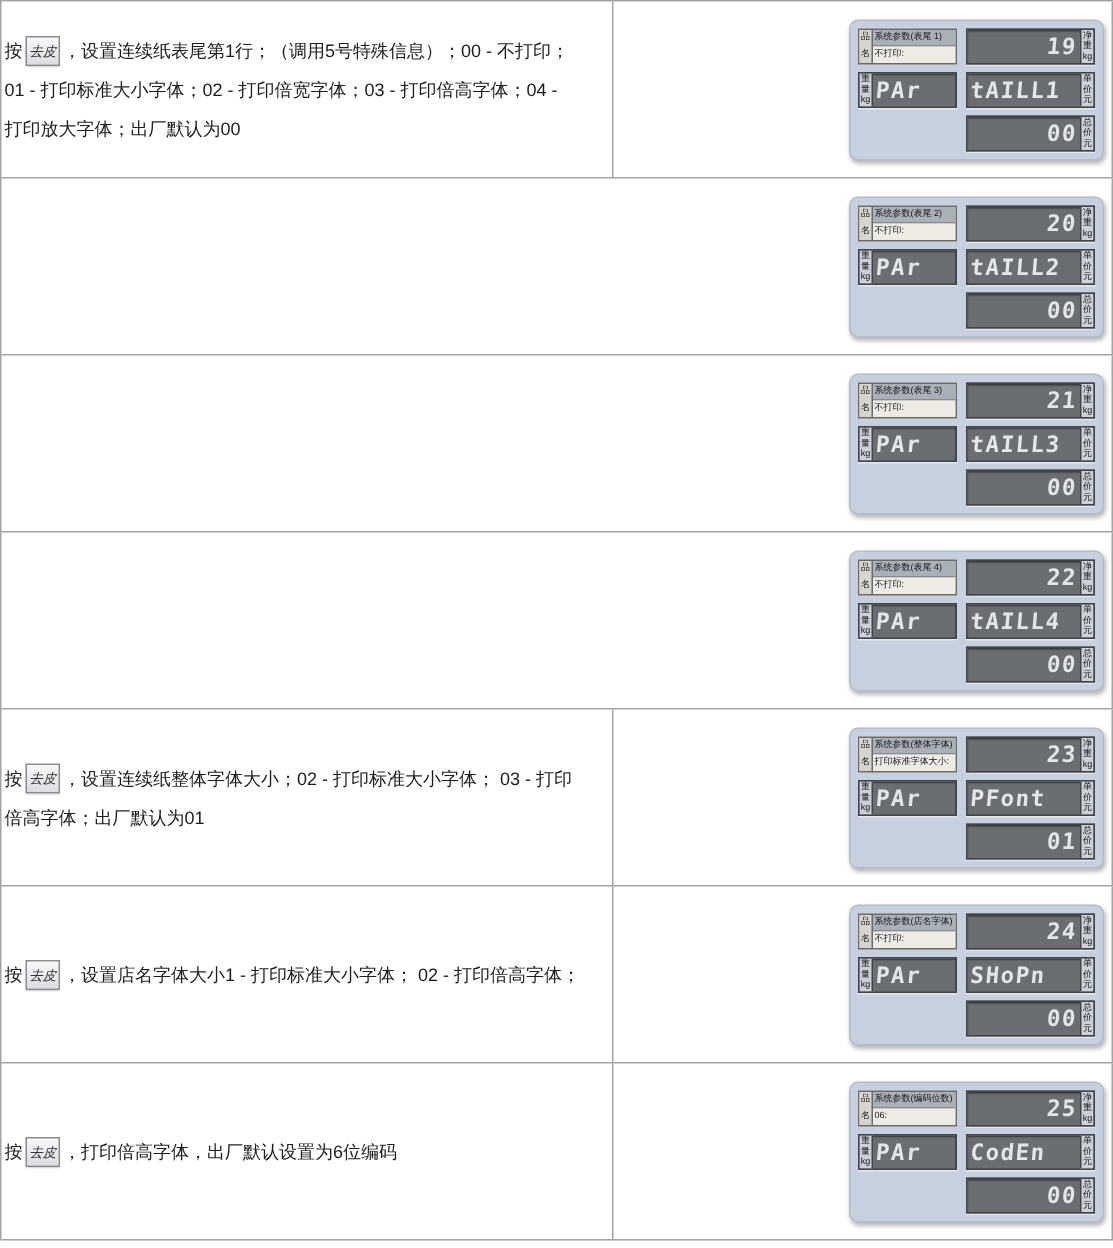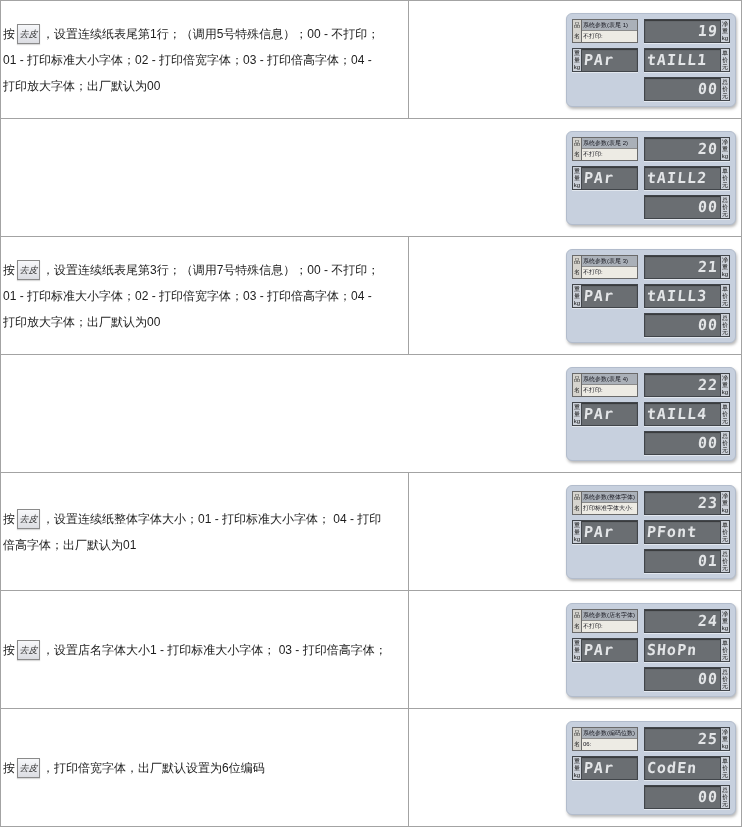--- a/index.html
+++ b/index.html
@@ -207,93 +207,90 @@
           <div class="lcd">
             <div class="lcd-main right">00</div>
             <div class="lcd-strip right">总价元</div>
           </div>
         </div>
       </div>
     </div>
   </div>
 
   <div class="row">
+    <div class="cell-panel">
+      <div class="panel">
+        <div class="panel-left">
+          <div class="label-box">
+            <div class="label-strip">品名</div>
+            <div class="label-fields">
+              <div class="label-title">系统参数(表尾 3)</div>
+              <div class="label-sub">不打印:</div>
+            </div>
+          </div>
+          <div class="lcd weight-lcd">
+            <div class="lcd-strip left">重量kg</div>
+            <div class="lcd-main">PAr</div>
+          </div>
+        </div>
+        <div class="panel-right">
+          <div class="lcd">
+            <div class="lcd-main right">21</div>
+            <div class="lcd-strip right">净重kg</div>
+          </div>
+          <div class="lcd">
+            <div class="lcd-main">tAILL3</div>
+            <div class="lcd-strip right">单价元</div>
+          </div>
+          <div class="lcd">
+            <div class="lcd-main right">00</div>
+            <div class="lcd-strip right">总价元</div>
+          </div>
+        </div>
+      </div>
+    </div>
+  </div>
+
+  <div class="row">
+    <div class="cell-panel">
+      <div class="panel">
+        <div class="panel-left">
+          <div class="label-box">
+            <div class="label-strip">品名</div>
+            <div class="label-fields">
+              <div class="label-title">系统参数(表尾 4)</div>
+              <div class="label-sub">不打印:</div>
+            </div>
+          </div>
+          <div class="lcd weight-lcd">
+            <div class="lcd-strip left">重量kg</div>
+            <div class="lcd-main">PAr</div>
+          </div>
+        </div>
+        <div class="panel-right">
+          <div class="lcd">
+            <div class="lcd-main right">22</div>
+            <div class="lcd-strip right">净重kg</div>
+          </div>
+          <div class="lcd">
+            <div class="lcd-main">tAILL4</div>
+            <div class="lcd-strip right">单价元</div>
+          </div>
+          <div class="lcd">
+            <div class="lcd-main right">00</div>
+            <div class="lcd-strip right">总价元</div>
+          </div>
+        </div>
+      </div>
+    </div>
+  </div>
+
+  <div class="row">
     <div class="cell-desc">
-      <div class="desc"><span>按</span><span class="tare-btn">去皮</span><span>，设置连续纸表尾第3行；（调用7号特殊信息）；00 - 不打印；01 - 打印标准大小字体；02 - 打印倍宽字体；03 - 打印倍高字体；04 - 打印放大字体；出厂默认为00</span></div>
-    </div>
-    <div class="cell-panel">
-      <div class="panel">
-        <div class="panel-left">
-          <div class="label-box">
-            <div class="label-strip">品名</div>
-            <div class="label-fields">
-              <div class="label-title">系统参数(表尾 3)</div>
-              <div class="label-sub">不打印:</div>
-            </div>
-          </div>
-          <div class="lcd weight-lcd">
-            <div class="lcd-strip left">重量kg</div>
-            <div class="lcd-main">PAr</div>
-          </div>
-        </div>
-        <div class="panel-right">
-          <div class="lcd">
-            <div class="lcd-main right">21</div>
-            <div class="lcd-strip right">净重kg</div>
-          </div>
-          <div class="lcd">
-            <div class="lcd-main">tAILL3</div>
-            <div class="lcd-strip right">单价元</div>
-          </div>
-          <div class="lcd">
-            <div class="lcd-main right">00</div>
-            <div class="lcd-strip right">总价元</div>
-          </div>
-        </div>
-      </div>
-    </div>
-  </div>
-
-  <div class="row">
-    <div class="cell-panel">
-      <div class="panel">
-        <div class="panel-left">
-          <div class="label-box">
-            <div class="label-strip">品名</div>
-            <div class="label-fields">
-              <div class="label-title">系统参数(表尾 4)</div>
-              <div class="label-sub">不打印:</div>
-            </div>
-          </div>
-          <div class="lcd weight-lcd">
-            <div class="lcd-strip left">重量kg</div>
-            <div class="lcd-main">PAr</div>
-          </div>
-        </div>
-        <div class="panel-right">
-          <div class="lcd">
-            <div class="lcd-main right">22</div>
-            <div class="lcd-strip right">净重kg</div>
-          </div>
-          <div class="lcd">
-            <div class="lcd-main">tAILL4</div>
-            <div class="lcd-strip right">单价元</div>
-          </div>
-          <div class="lcd">
-            <div class="lcd-main right">00</div>
-            <div class="lcd-strip right">总价元</div>
-          </div>
-        </div>
-      </div>
-    </div>
-  </div>
-
-  <div class="row">
-    <div class="cell-desc">
-      <div class="desc"><span>按</span><span class="tare-btn">去皮</span><span>，设置连续纸整体字体大小；01 - 打印标准大小字体； 04 - 打印倍高字体；出厂默认为01</span></div>
+      <div class="desc"><span>按</span><span class="tare-btn">去皮</span><span>，设置连续纸整体字体大小；02 - 打印标准大小字体； 03 - 打印倍高字体；出厂默认为01</span></div>
     </div>
     <div class="cell-panel">
       <div class="panel">
         <div class="panel-left">
           <div class="label-box">
             <div class="label-strip">品名</div>
             <div class="label-fields">
               <div class="label-title">系统参数(整体字体)</div>
               <div class="label-sub">打印标准字体大小:</div>
             </div>
@@ -316,21 +313,21 @@
             <div class="lcd-main right">01</div>
             <div class="lcd-strip right">总价元</div>
           </div>
         </div>
       </div>
     </div>
   </div>
 
   <div class="row">
     <div class="cell-desc">
-      <div class="desc"><span>按</span><span class="tare-btn">去皮</span><span>，设置店名字体大小1 - 打印标准大小字体； 03 - 打印倍高字体；</span></div>
+      <div class="desc"><span>按</span><span class="tare-btn">去皮</span><span>，设置店名字体大小1 - 打印标准大小字体； 02 - 打印倍高字体；</span></div>
     </div>
     <div class="cell-panel">
       <div class="panel">
         <div class="panel-left">
           <div class="label-box">
             <div class="label-strip">品名</div>
             <div class="label-fields">
               <div class="label-title">系统参数(店名字体)</div>
               <div class="label-sub">不打印:</div>
             </div>
@@ -353,21 +350,21 @@
             <div class="lcd-main right">00</div>
             <div class="lcd-strip right">总价元</div>
           </div>
         </div>
       </div>
     </div>
   </div>
 
   <div class="row">
     <div class="cell-desc">
-      <div class="desc"><span>按</span><span class="tare-btn">去皮</span><span>，打印倍宽字体，出厂默认设置为6位编码</span></div>
+      <div class="desc"><span>按</span><span class="tare-btn">去皮</span><span>，打印倍高字体，出厂默认设置为6位编码</span></div>
     </div>
     <div class="cell-panel">
       <div class="panel">
         <div class="panel-left">
           <div class="label-box">
             <div class="label-strip">品名</div>
             <div class="label-fields">
               <div class="label-title">系统参数(编码位数)</div>
               <div class="label-sub">06:</div>
             </div>

